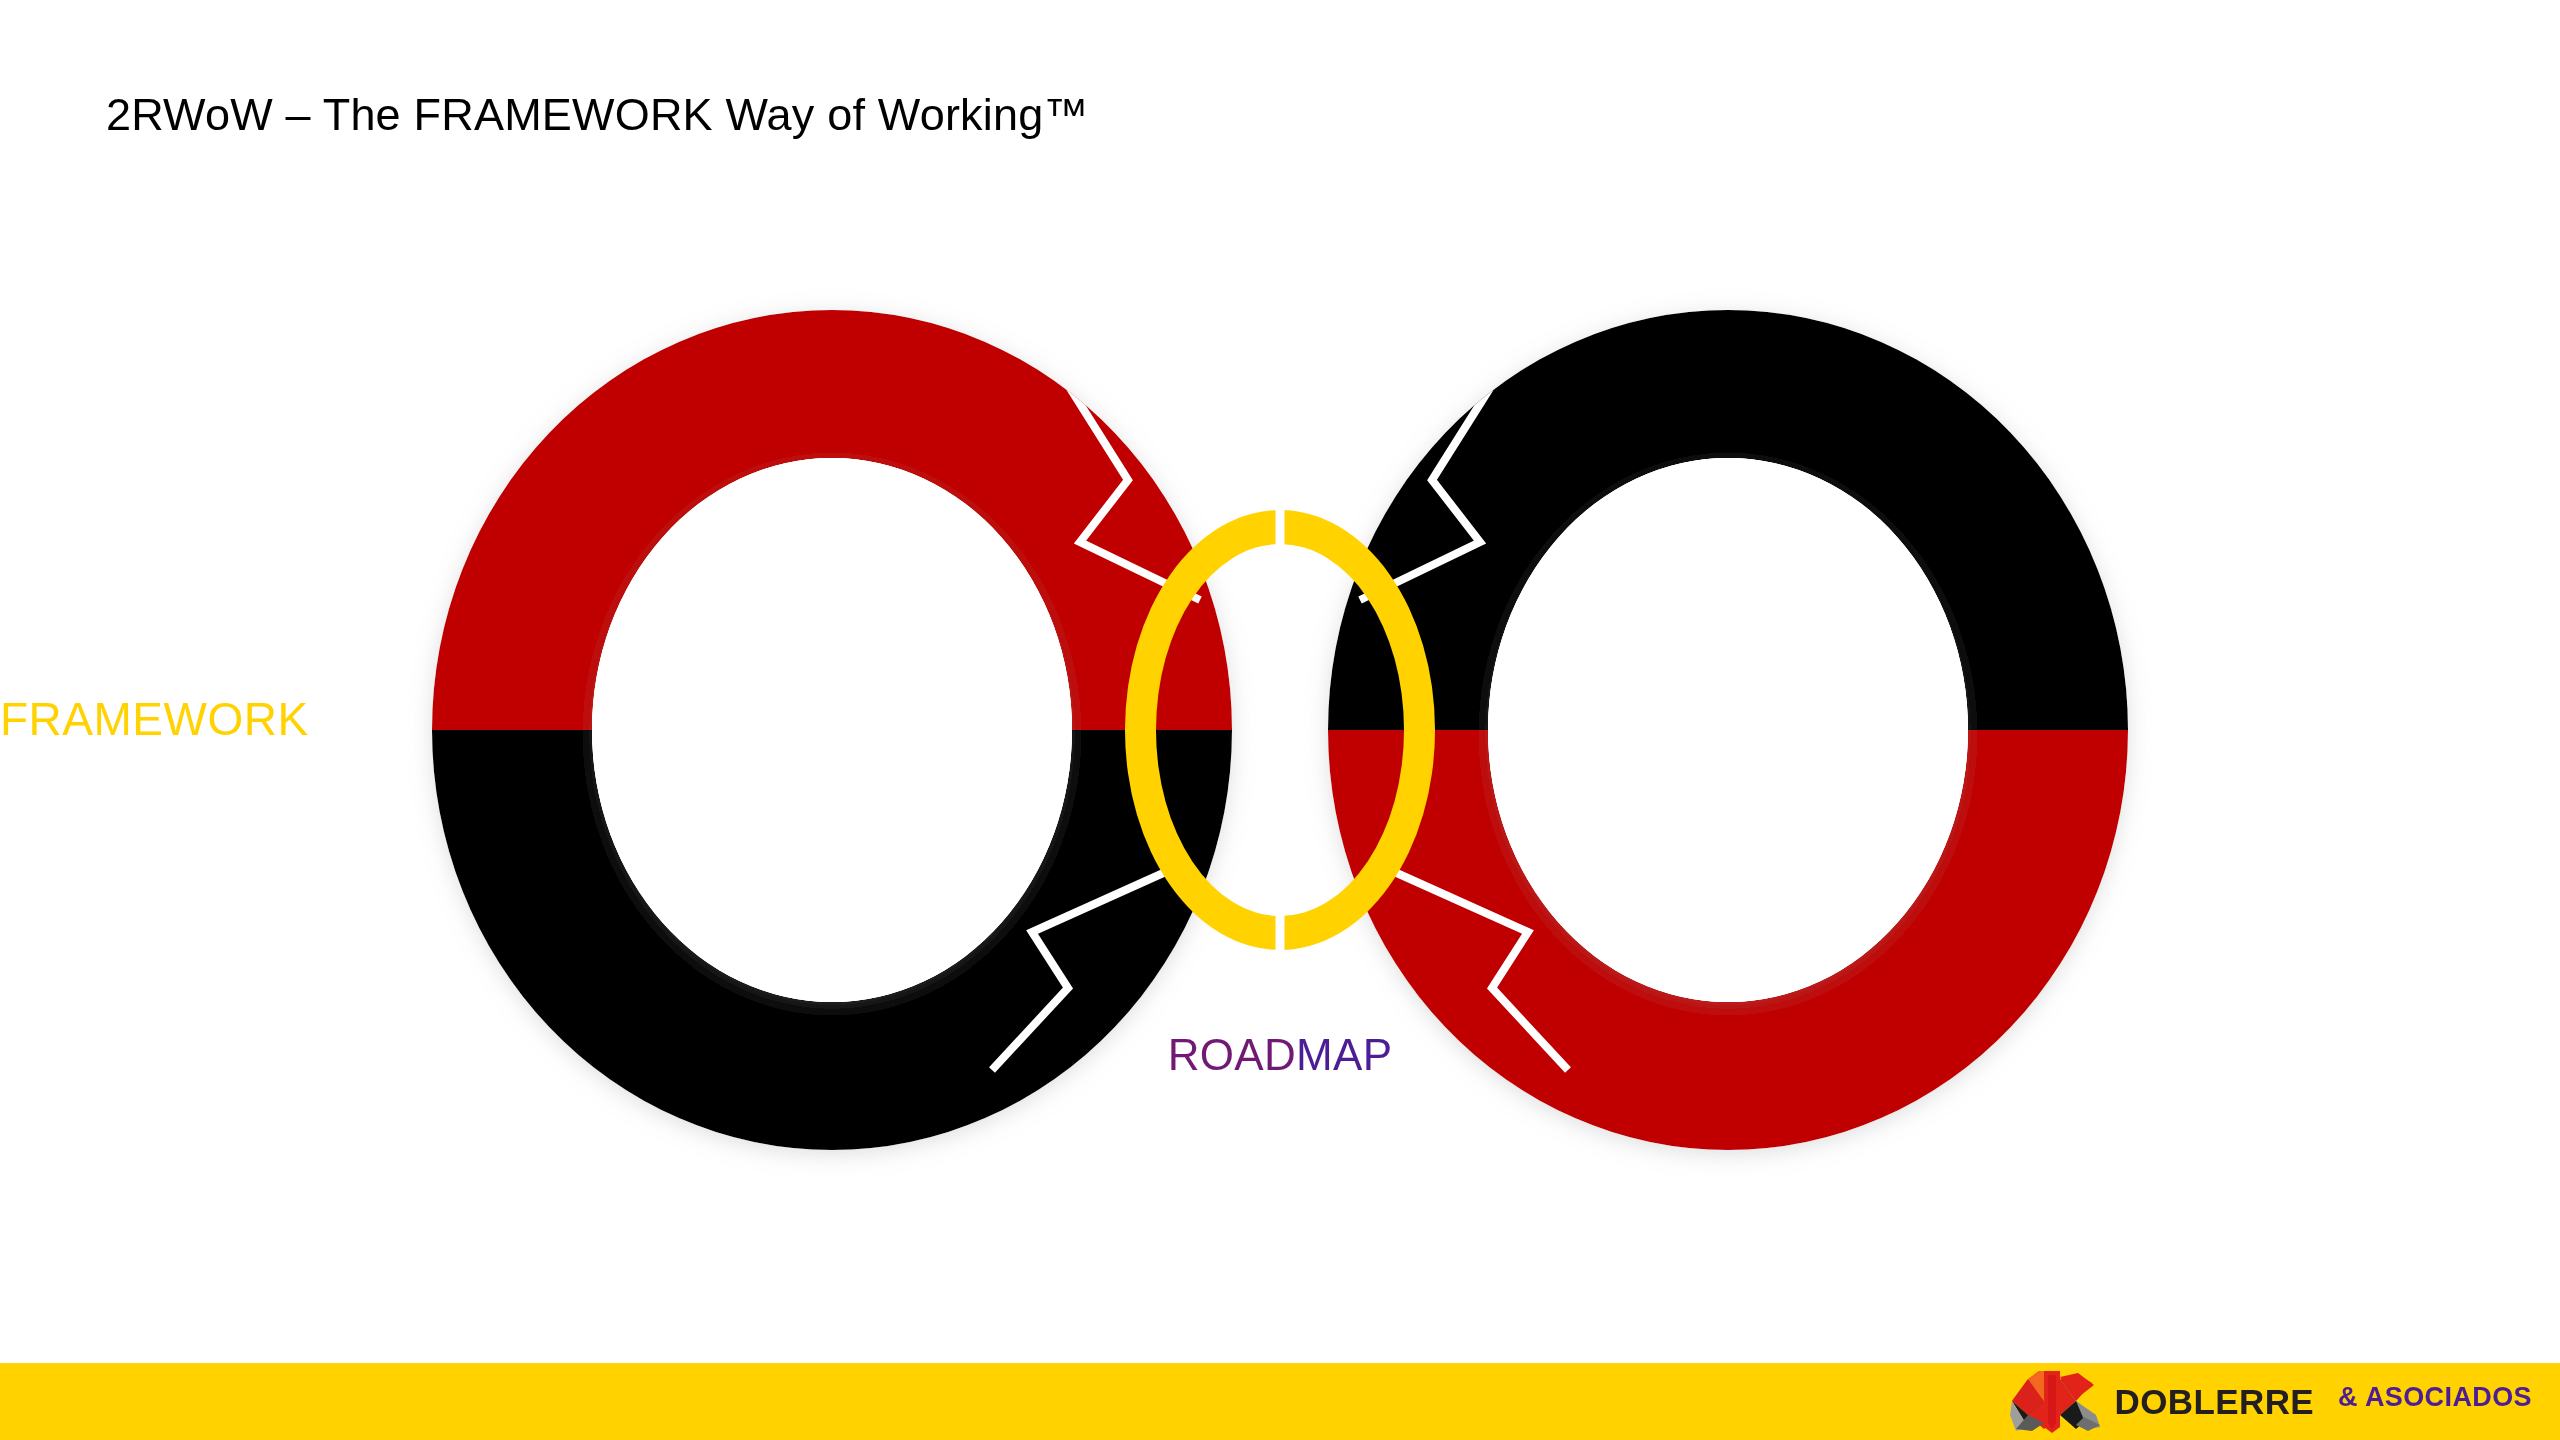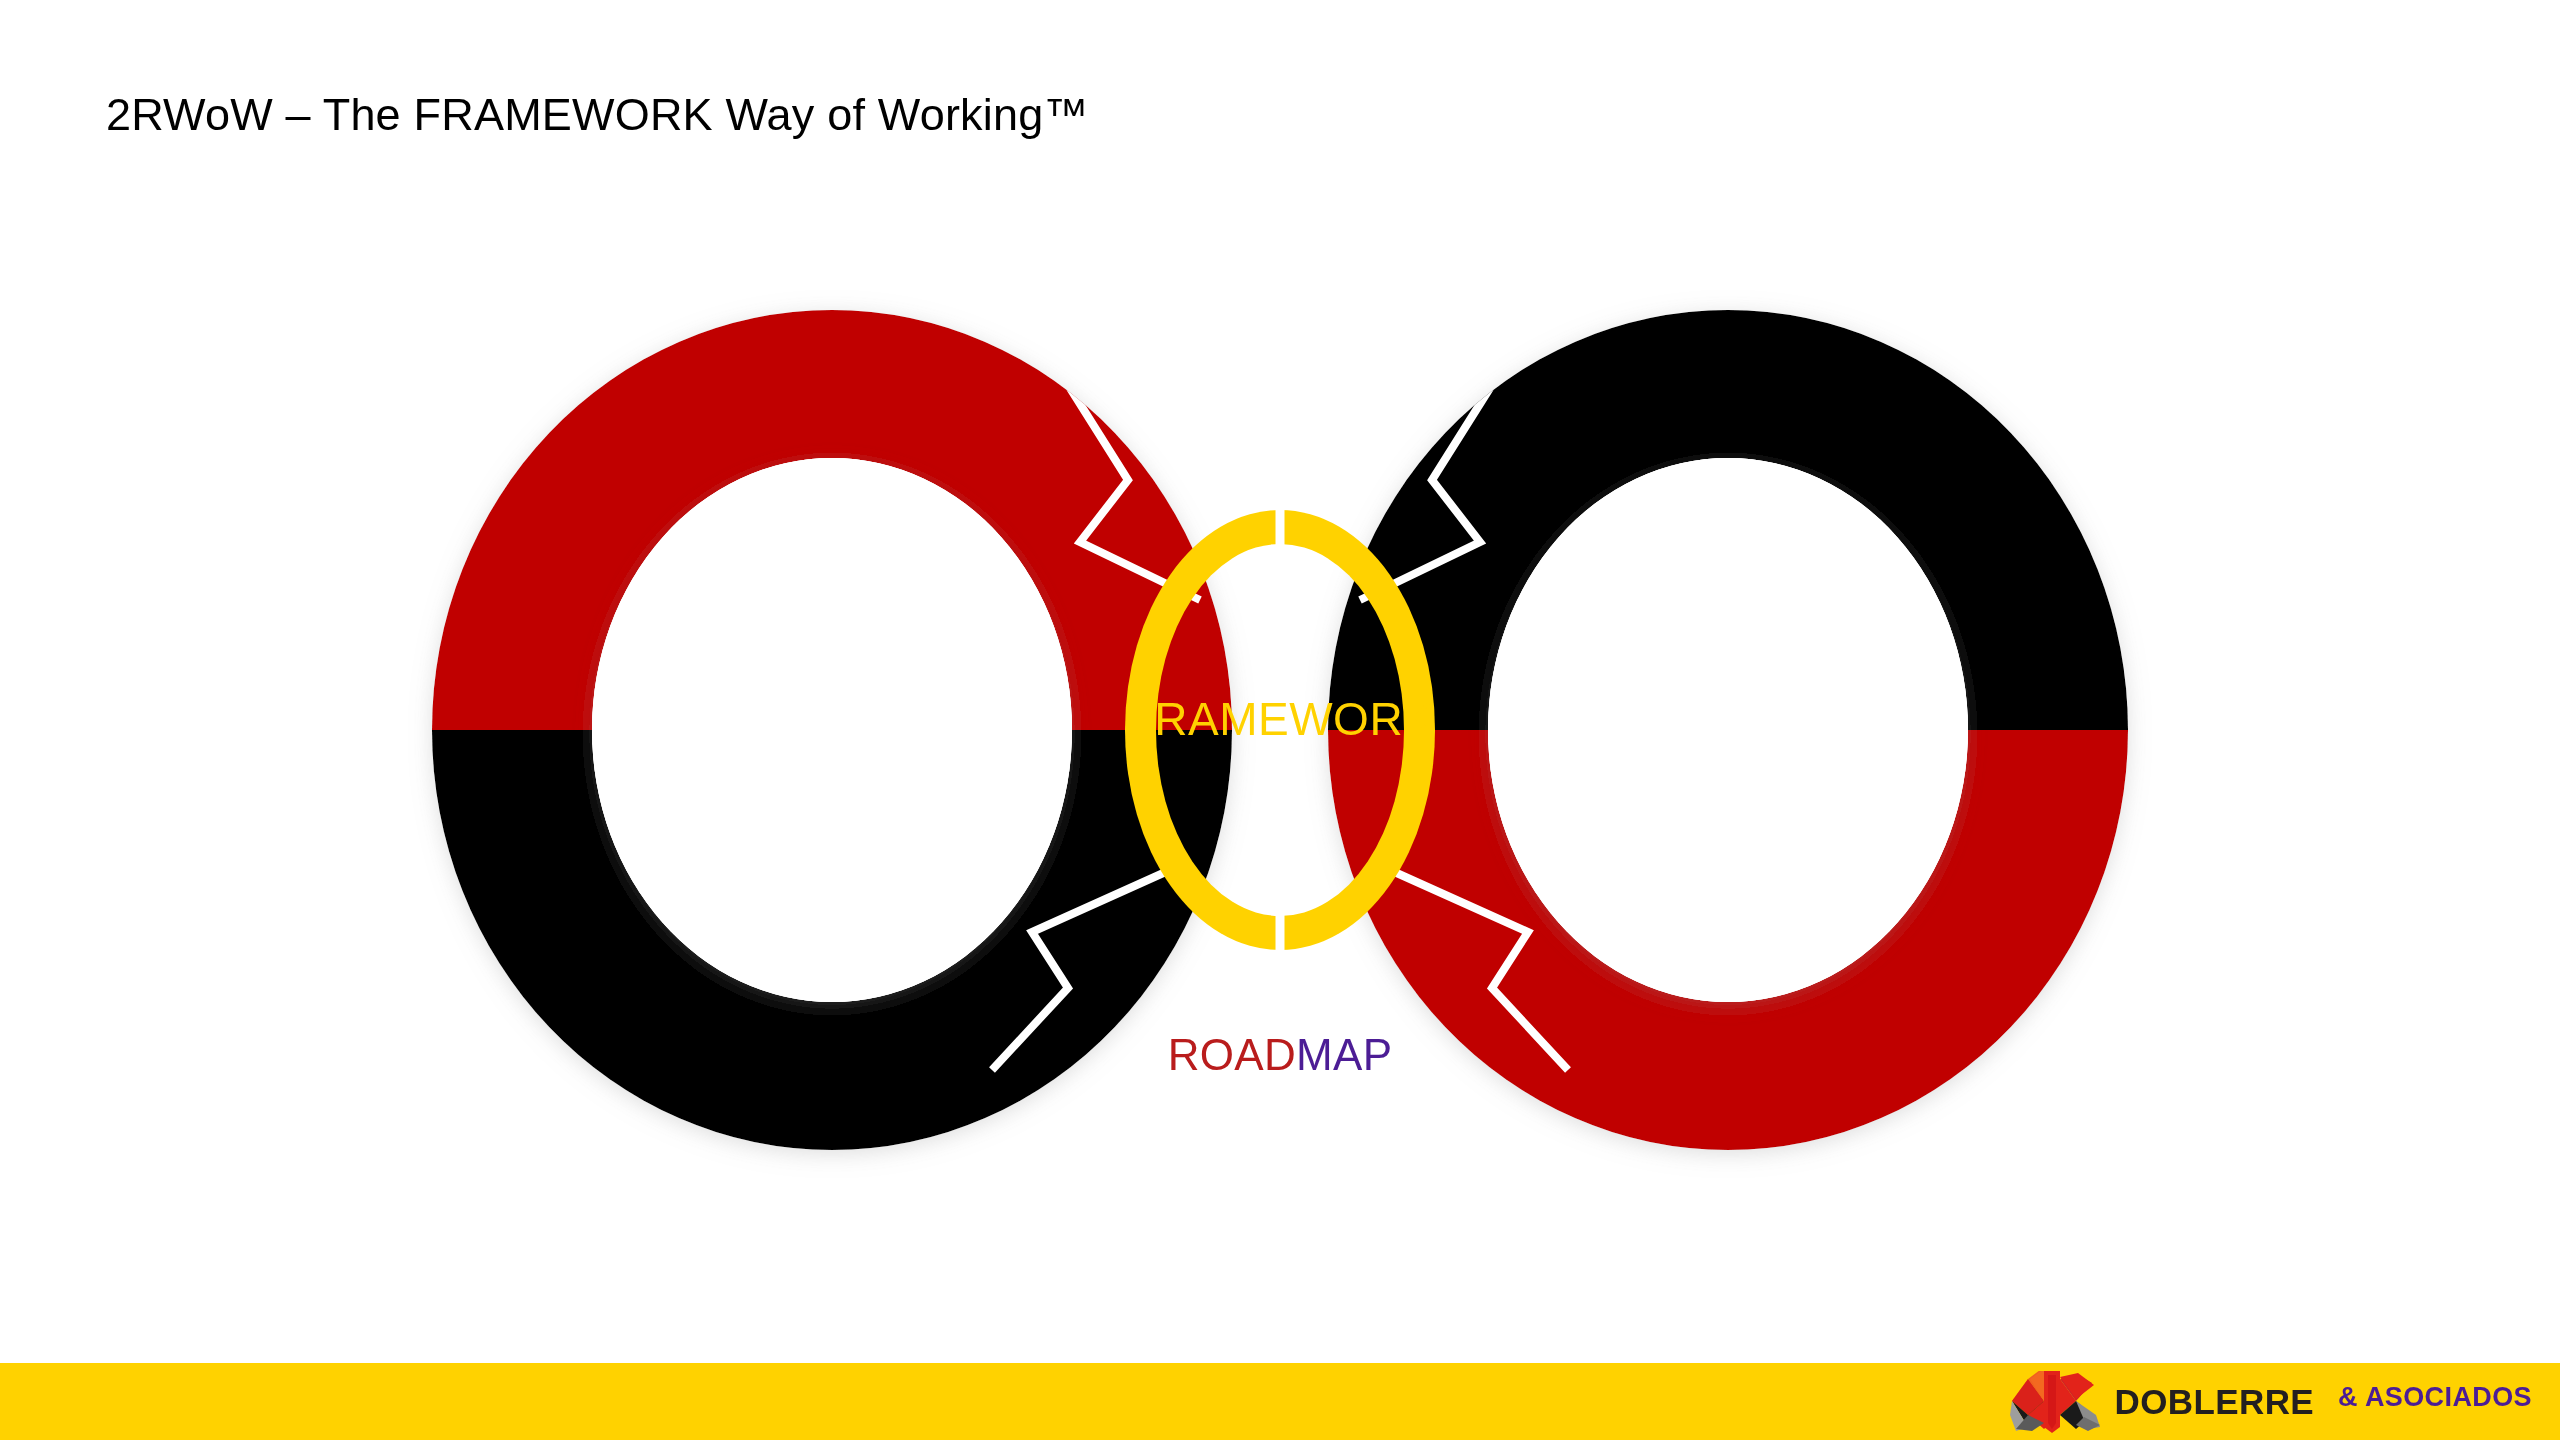--- a/index.html
+++ b/index.html
@@ -41,40 +41,39 @@
     width: 1800px;
     height: 920px;
   }
 
   
   .framework-label {
     position: absolute;
     left: 0;
     top: 692px;
     width: 2560px;
-    text-align: center;
     font-size: 46px;
     font-weight: 400;
     color: #FFD200;
     letter-spacing: 0.5px;
     pointer-events: none;
   }
 
   
   .roadmap-label {
     position: absolute;
     left: 0;
     top: 1030px;
     width: 2560px;
     text-align: center;
     font-size: 44px;
     font-weight: 400;
     letter-spacing: 0.3px;
   }
-  .roadmap-label .road { color: #b91c1c; }
+  .roadmap-label .road { color: #701a75; }
   .roadmap-label .map  { color: #4c1d95; }
 
   
   .brand-bar {
     position: absolute;
     left: 0;
     top: 1363px;
     width: 2560px;
     height: 77px;
     background: #FFD200;

